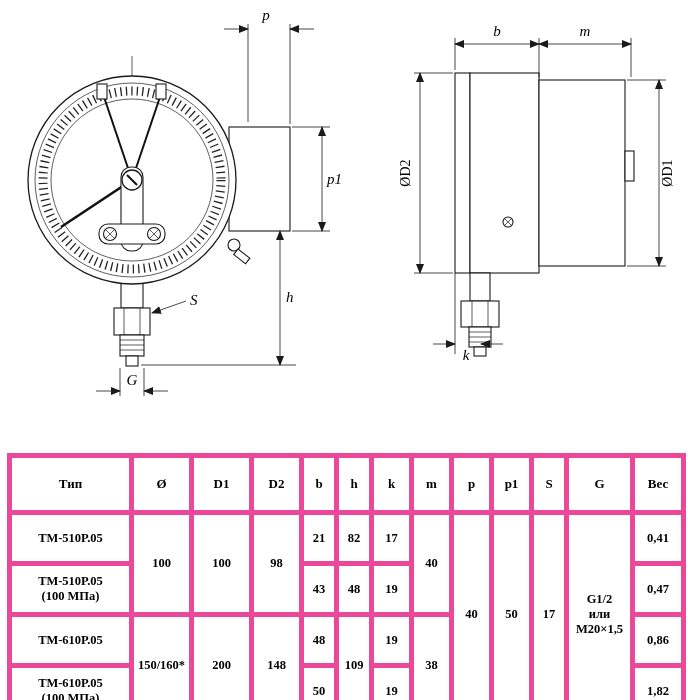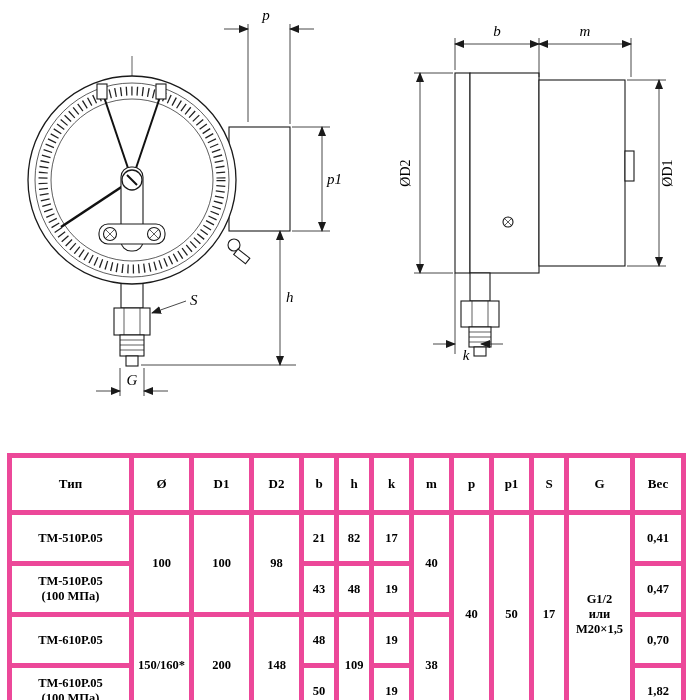--- a/index.html
+++ b/index.html
@@ -218,21 +218,21 @@
     </tr>
     <tr>
       <td>ТМ-610Р.05</td>
       <td rowspan="2">150/160*</td>
       <td rowspan="2">200</td>
       <td rowspan="2">148</td>
       <td>48</td>
       <td rowspan="2">109</td>
       <td>19</td>
       <td rowspan="2">38</td>
-      <td>0,70</td>
+      <td>0,86</td>
     </tr>
     <tr>
       <td>ТМ-610Р.05
 (100 МПа)</td>
       <td>50</td>
       <td>19</td>
       <td>1,82</td>
     </tr>
     <tr class="empty-row">
       <td></td>

